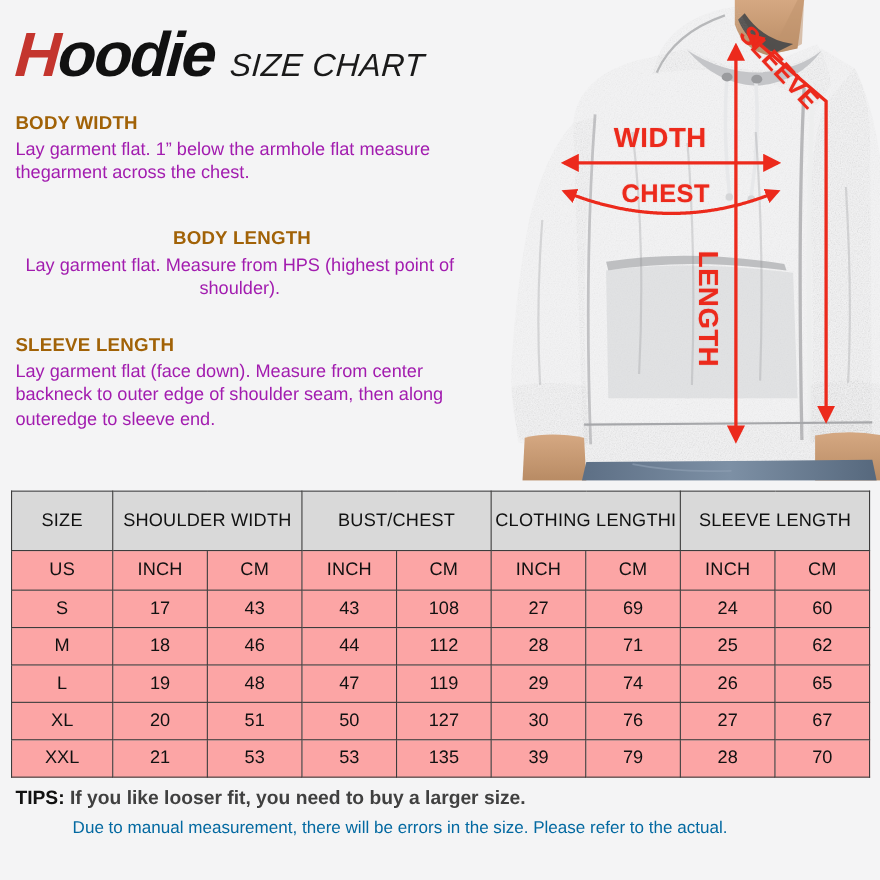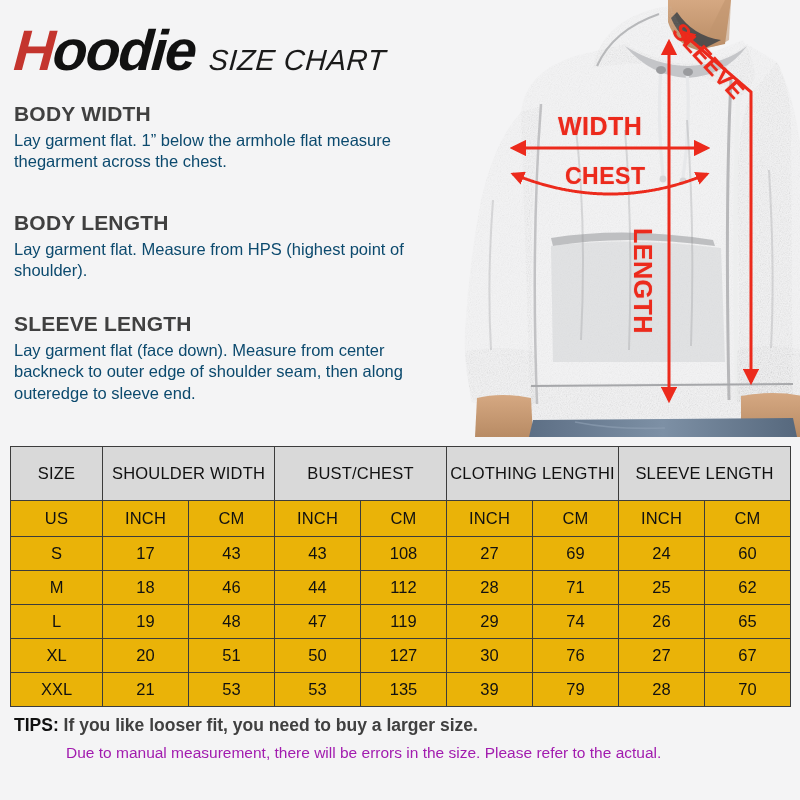--- a/index.html
+++ b/index.html
@@ -49,34 +49,34 @@
     font-size: 29px;
     font-style: italic;
     color: #1a1a1a;
     letter-spacing: 0.5px;
     margin-left: 14px;
     transform: skewX(-4deg);
   }
 
   .sec { margin-bottom: 22px; }
   .sec-head {
-    font-size: 21px;
+    font-size: 17px;
     font-weight: bold;
-    color: #404040;
+    color: #a16207;
     letter-spacing: 0.2px;
     margin-bottom: 4px;
   }
   .sec-body {
     font-size: 16.5px;
-    color: #0c4a6e;
+    color: #a21caf;
     line-height: 1.30;
     max-width: 408px;
   }
   .sec-gap-1 { margin-bottom: 38px; }
-  .sec-gap-2 { margin-bottom: 30px; }
+  .sec-gap-2 { margin-bottom: 30px; text-align: center; }
 
   
   .photo-wrap {
     position: absolute;
     left: 425px;
     top: 0;
     width: 375px;
     height: 437px;
     overflow: hidden;
     background: #f4f4f5;
@@ -115,21 +115,21 @@
   table.size-table {
     border-collapse: collapse;
     width: 780px;
     table-layout: fixed;
   }
   table.size-table th,
   table.size-table td {
     border: 1px solid #3c3c3c;
     text-align: center;
     color: #111;
-    background: #eab308;
+    background: #fca5a5;
     font-weight: normal;
   }
   table.size-table thead tr.group-row th {
     background: #d9d9d9;
     font-size: 16.5px;
     height: 54px;
     font-weight: normal;
     letter-spacing: 0.2px;
   }
   table.size-table thead tr.unit-row th {
@@ -150,21 +150,21 @@
     position: absolute;
     left: 14px;
     top: 712px;
     width: 780px;
   }
   .tips-line1 { font-size: 17.5px; line-height: 1.5; }
   .tips-label { font-weight: bold; color: #111111; }
   .tips-red   { color: #404040; font-weight: bold; }
   .tips-line2 {
     font-size: 15.5px;
-    color: #a21caf;
+    color: #0369a1;
     margin-top: 6px;
     margin-left: 52px;
   }
 </style>
 </head>
 <body>
 
 <div class="top-section">
 
   <div class="left-col">

